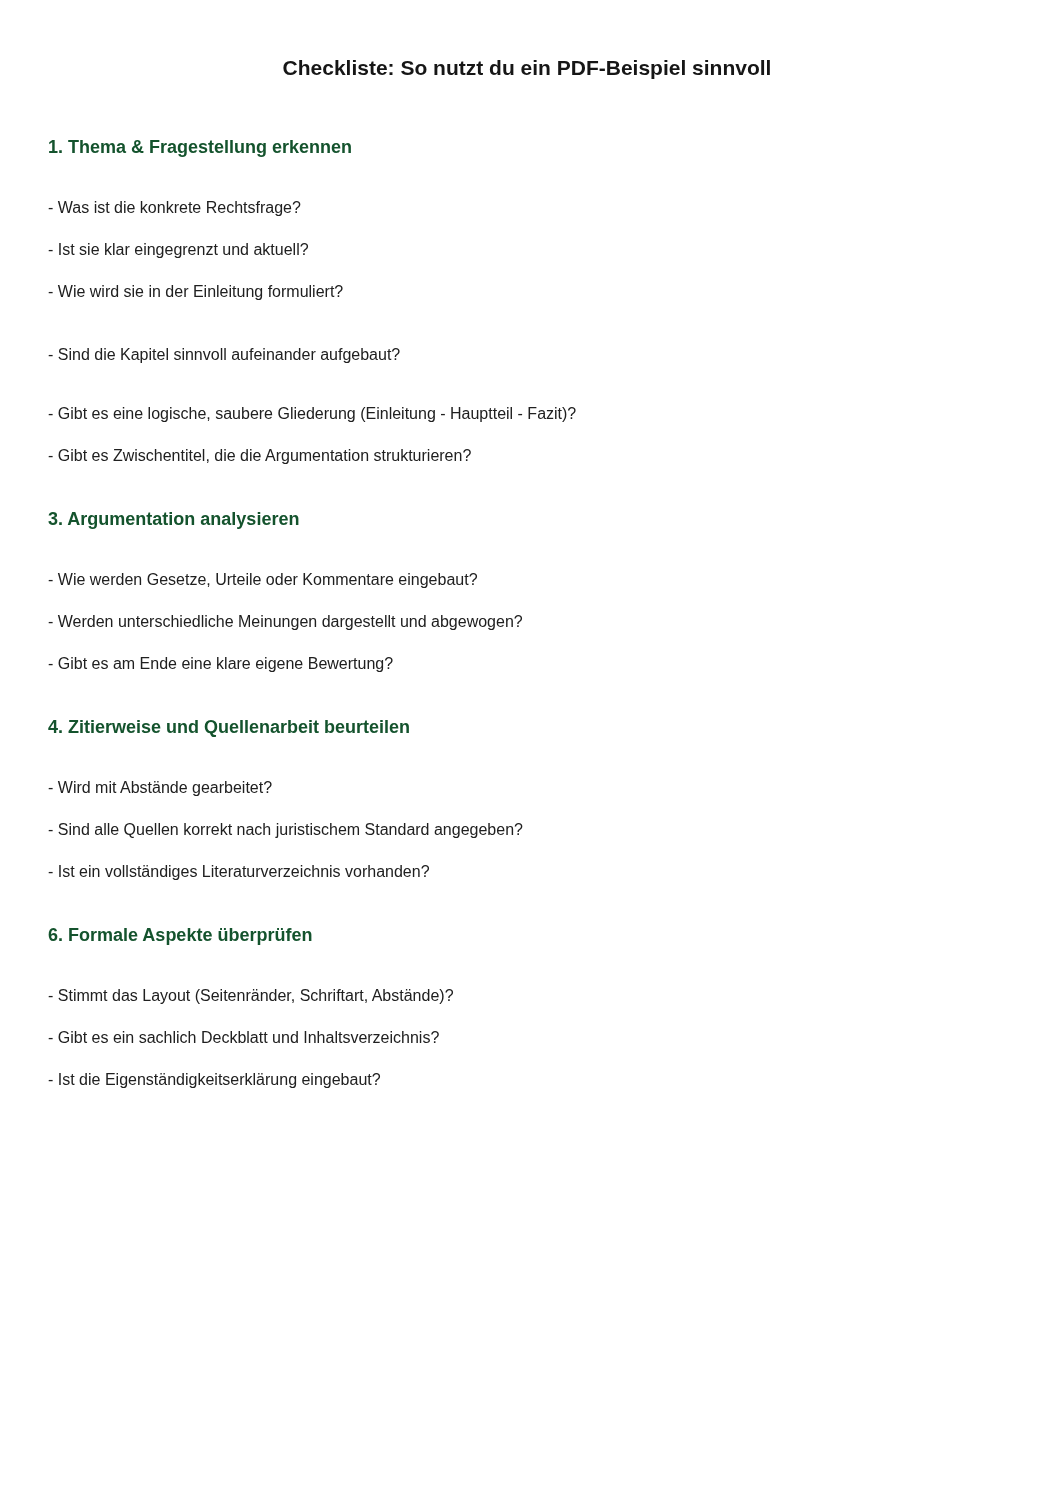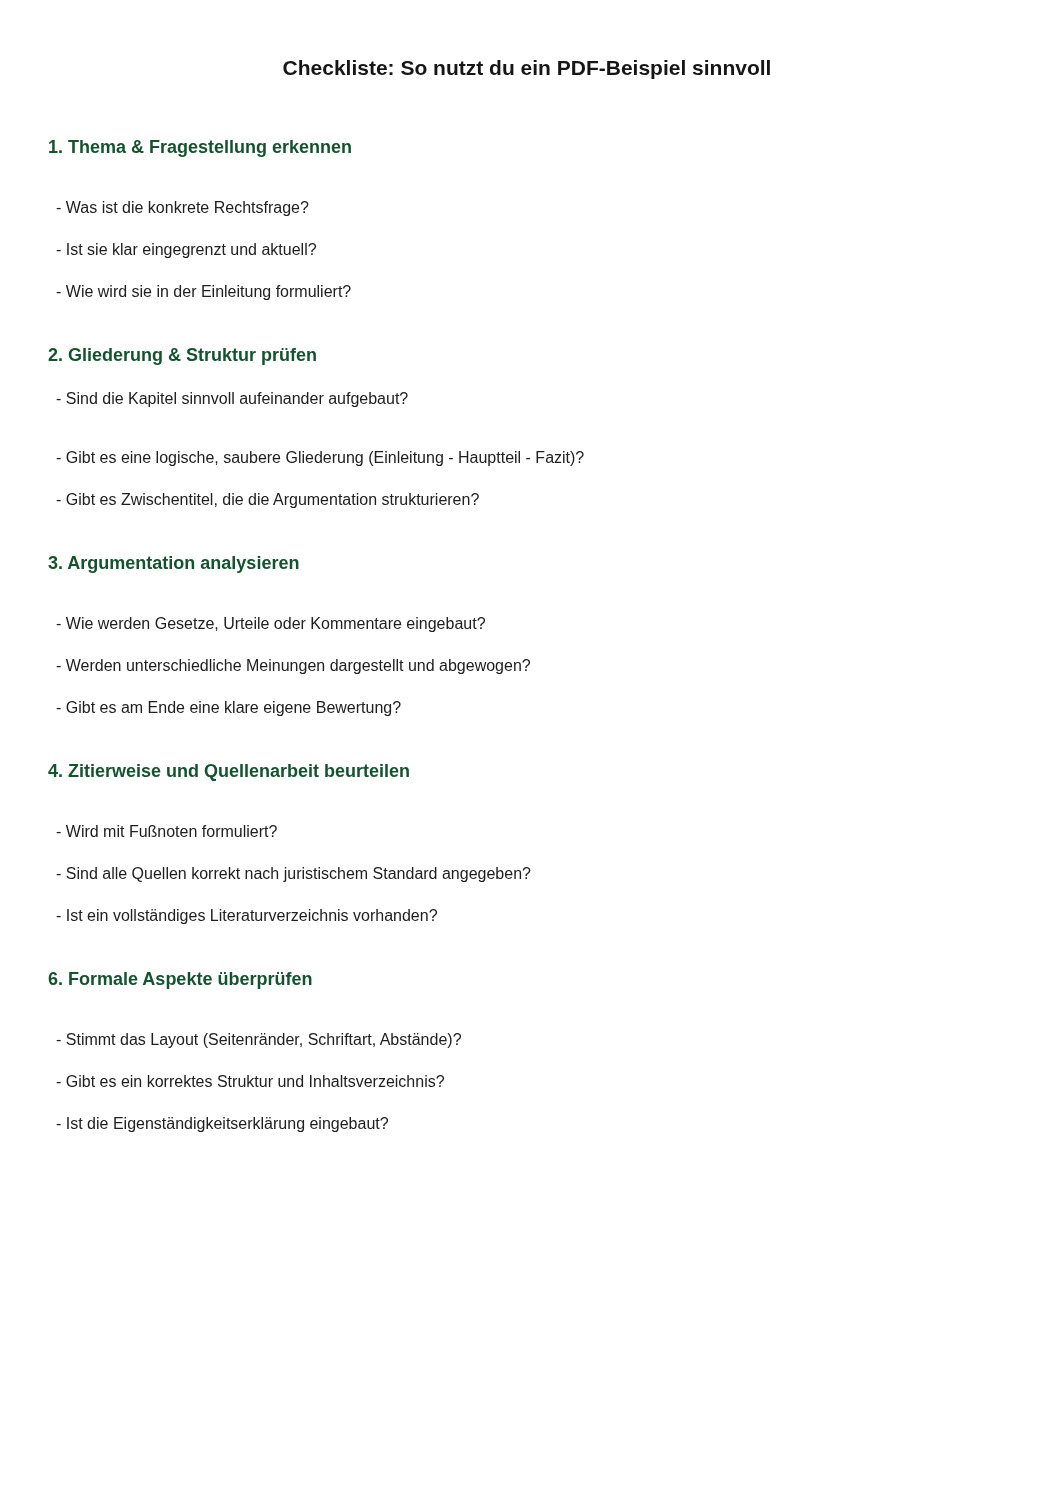--- a/index.html
+++ b/index.html
@@ -39,21 +39,21 @@
     font-size: 18px;
     line-height: 21px;
     font-weight: bold;
     margin: 0;
     color: #14532d;
   }
   .item {
     font-size: 16px;
     line-height: 19px;
     font-weight: normal;
-    margin: 23px 0 0 8px;
+    margin: 23px 0 0 0;
     color: #202020;
   }
   .item.first-item {
     margin-top: 40px;
   }
 </style>
 </head>
 <body>
 
 <div class="page">
@@ -61,41 +61,40 @@
   <h1 class="doc-title">Checkliste: So nutzt du ein PDF-Beispiel sinnvoll</h1>
 
   <section class="doc-section first">
     <h2 class="section-heading">1. Thema &amp; Fragestellung erkennen</h2>
     <p class="item first-item">- Was ist die konkrete Rechtsfrage?</p>
     <p class="item">- Ist sie klar eingegrenzt und aktuell?</p>
     <p class="item">- Wie wird sie in der Einleitung formuliert?</p>
   </section>
 
   <section class="doc-section">
-    <h2 class="section-heading">2. Gliederung &amp; Struktur prüfen</h2>
     <p class="item">- Sind die Kapitel sinnvoll aufeinander aufgebaut?</p>
     <p class="item first-item">- Gibt es eine logische, saubere Gliederung (Einleitung - Hauptteil - Fazit)?</p>
     <p class="item">- Gibt es Zwischentitel, die die Argumentation strukturieren?</p>
   </section>
 
   <section class="doc-section">
     <h2 class="section-heading">3. Argumentation analysieren</h2>
     <p class="item first-item">- Wie werden Gesetze, Urteile oder Kommentare eingebaut?</p>
     <p class="item">- Werden unterschiedliche Meinungen dargestellt und abgewogen?</p>
     <p class="item">- Gibt es am Ende eine klare eigene Bewertung?</p>
   </section>
 
   <section class="doc-section">
     <h2 class="section-heading">4. Zitierweise und Quellenarbeit beurteilen</h2>
-    <p class="item first-item">- Wird mit Fußnoten formuliert?</p>
+    <p class="item first-item">- Wird mit Abstände gearbeitet?</p>
     <p class="item">- Sind alle Quellen korrekt nach juristischem Standard angegeben?</p>
     <p class="item">- Ist ein vollständiges Literaturverzeichnis vorhanden?</p>
   </section>
 
 
   <section class="doc-section">
     <h2 class="section-heading">6. Formale Aspekte überprüfen</h2>
     <p class="item first-item">- Stimmt das Layout (Seitenränder, Schriftart, Abstände)?</p>
-    <p class="item">- Gibt es ein korrektes Struktur und Inhaltsverzeichnis?</p>
+    <p class="item">- Gibt es ein sachlich Deckblatt und Inhaltsverzeichnis?</p>
     <p class="item">- Ist die Eigenständigkeitserklärung eingebaut?</p>
   </section>
 
 </div>
 
 </body></html>

